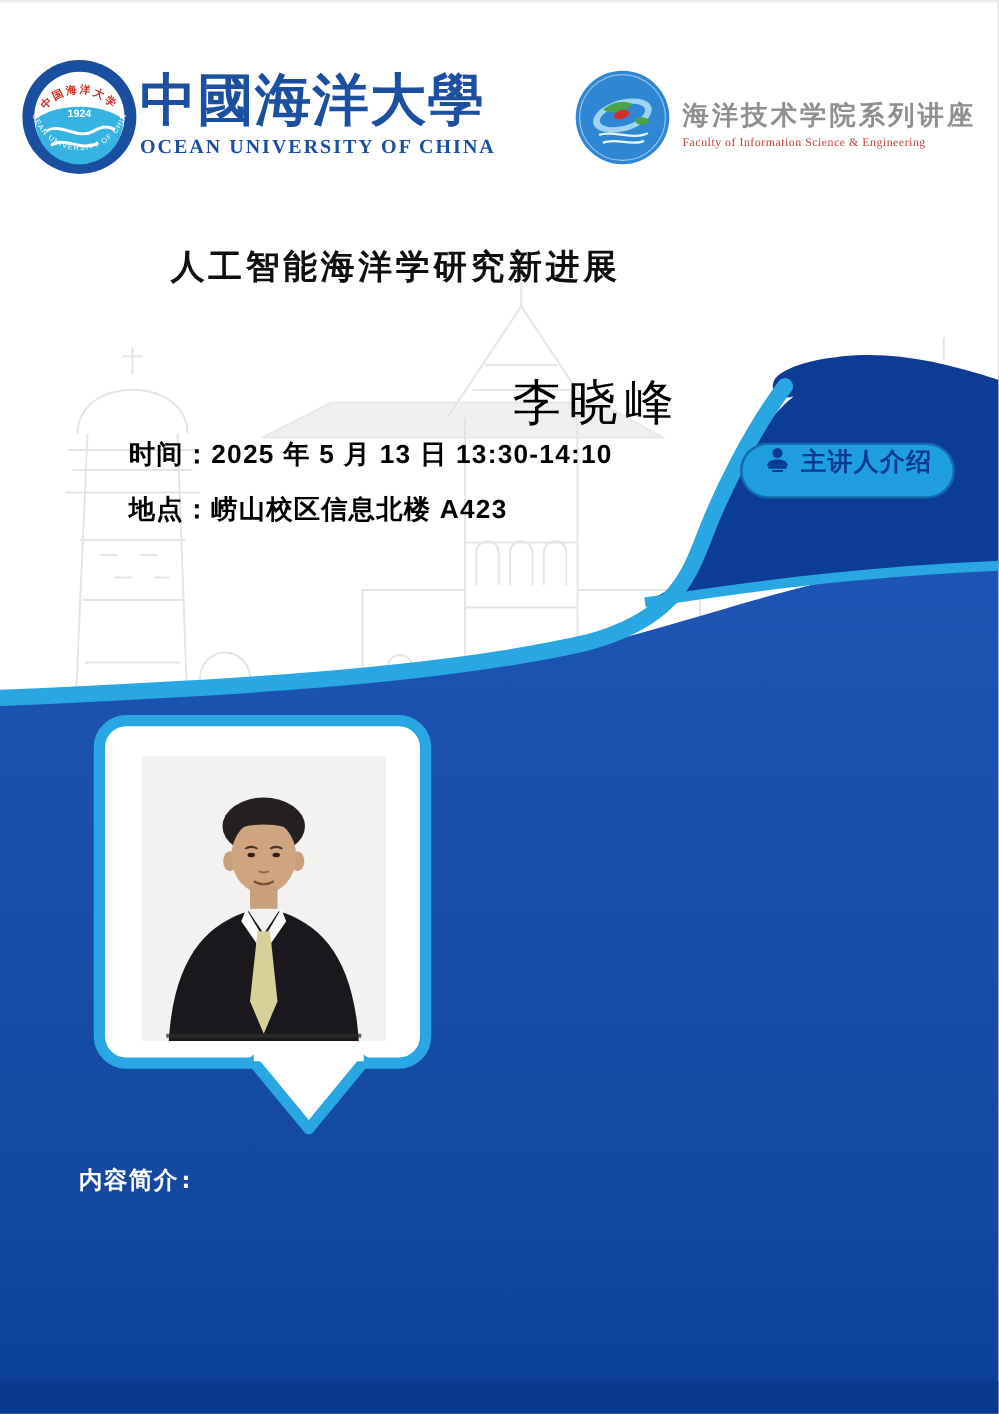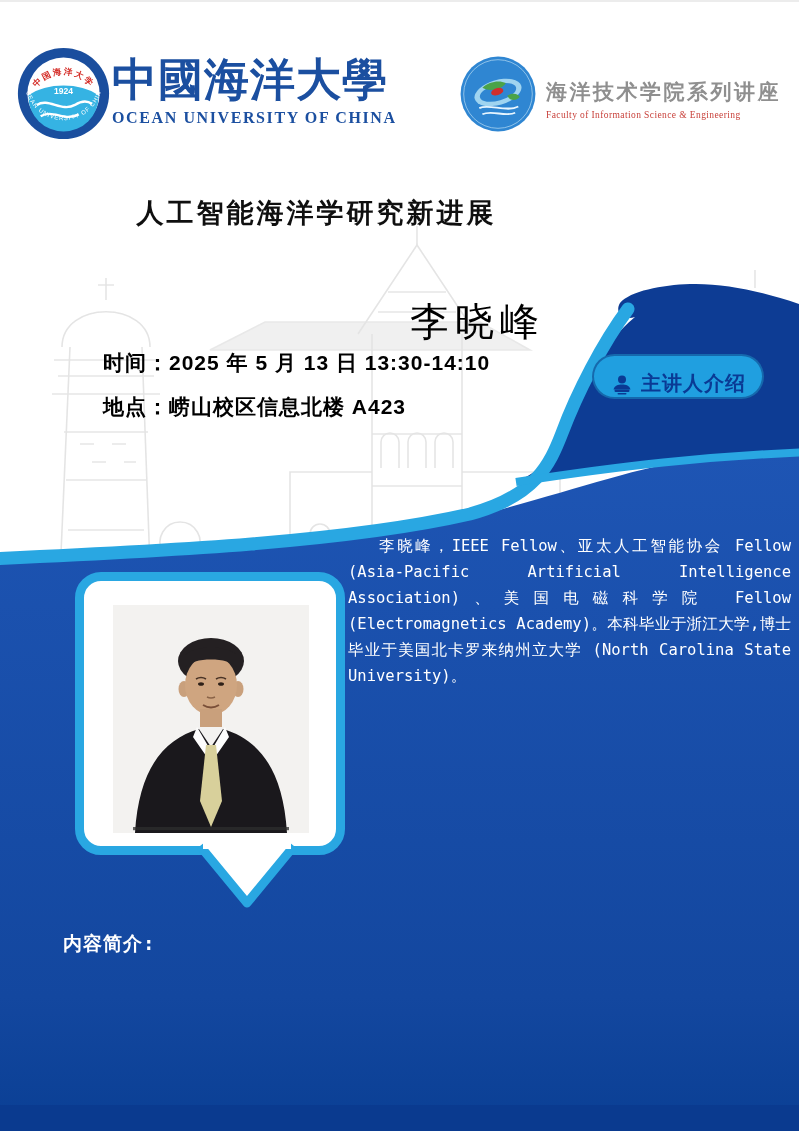--- a/index.html
+++ b/index.html
@@ -34,21 +34,21 @@
   
   .speaker{left:0;top:293px;width:545px;text-align:right;
     color:#000;font-size:39px;font-weight:normal;letter-spacing:6px;}
   .time-line,.loc-line{left:103px;color:#000;font-size:21px;font-weight:bold;letter-spacing:1px;white-space:nowrap;}
   .time-line{top:347px;}
   .loc-line{top:391px;}
   
   .intro-btn{
     left:592px;top:352px;width:172px;height:45px;border-radius:23px;
     background:#209fe0;border:2px solid rgba(8,40,110,.45);
-    display:flex;align-items:flex-end;justify-content:center;gap:7px;
+    display:flex;align-items:flex-start;justify-content:center;gap:7px;
     box-sizing:border-box;cursor:pointer;
   }
   .intro-btn span{color:#0a3a94;font-size:20px;font-weight:bold;letter-spacing:1px;}
   
   .bubble{
     left:75px;top:570px;width:270px;height:283px;border-radius:26px;
     background:#ffffff;border:9px solid #29a7e2;box-sizing:border-box;
   }
   .photo{position:absolute;left:29px;top:24px;width:196px;height:228px;}
   .tail{left:170px;top:843px;width:154px;height:66px;overflow:visible;}
@@ -194,20 +194,19 @@
       <path d="M93,140 L103,140 L109,196 L98,222 L87,196 Z" fill="#d8d09b"></path>
       <rect x="20" y="222" width="156" height="3.2" fill="#2e2e2e" opacity="0.75"></rect>
     </svg>
   </div>
   <svg class="abs tail" viewBox="0 0 154 66">
     <path d="M30,1 L77,58 L124,1" fill="#ffffff" stroke="#29a7e2" stroke-width="9" stroke-linejoin="round"></path>
     <rect x="33" y="-8" width="88" height="12" fill="#ffffff"></rect>
   </svg>
 
   <div class="abs bio">
-    <p>李晓峰，IEEE Fellow、亚太人工智能协会 Fellow (Asia-Pacific Artificial Intelligence Association)、美国电磁科学院 Fellow (Electromagnetics Academy)。本科毕业于浙江大学,博士毕业于美国北卡罗来纳州立大学 (North Carolina State University)。</p>
   </div>
 
   <div class="abs abstract">
     <div class="ab-head">内容简介:</div>
   </div>
 
 </div>
 
 </body></html>

